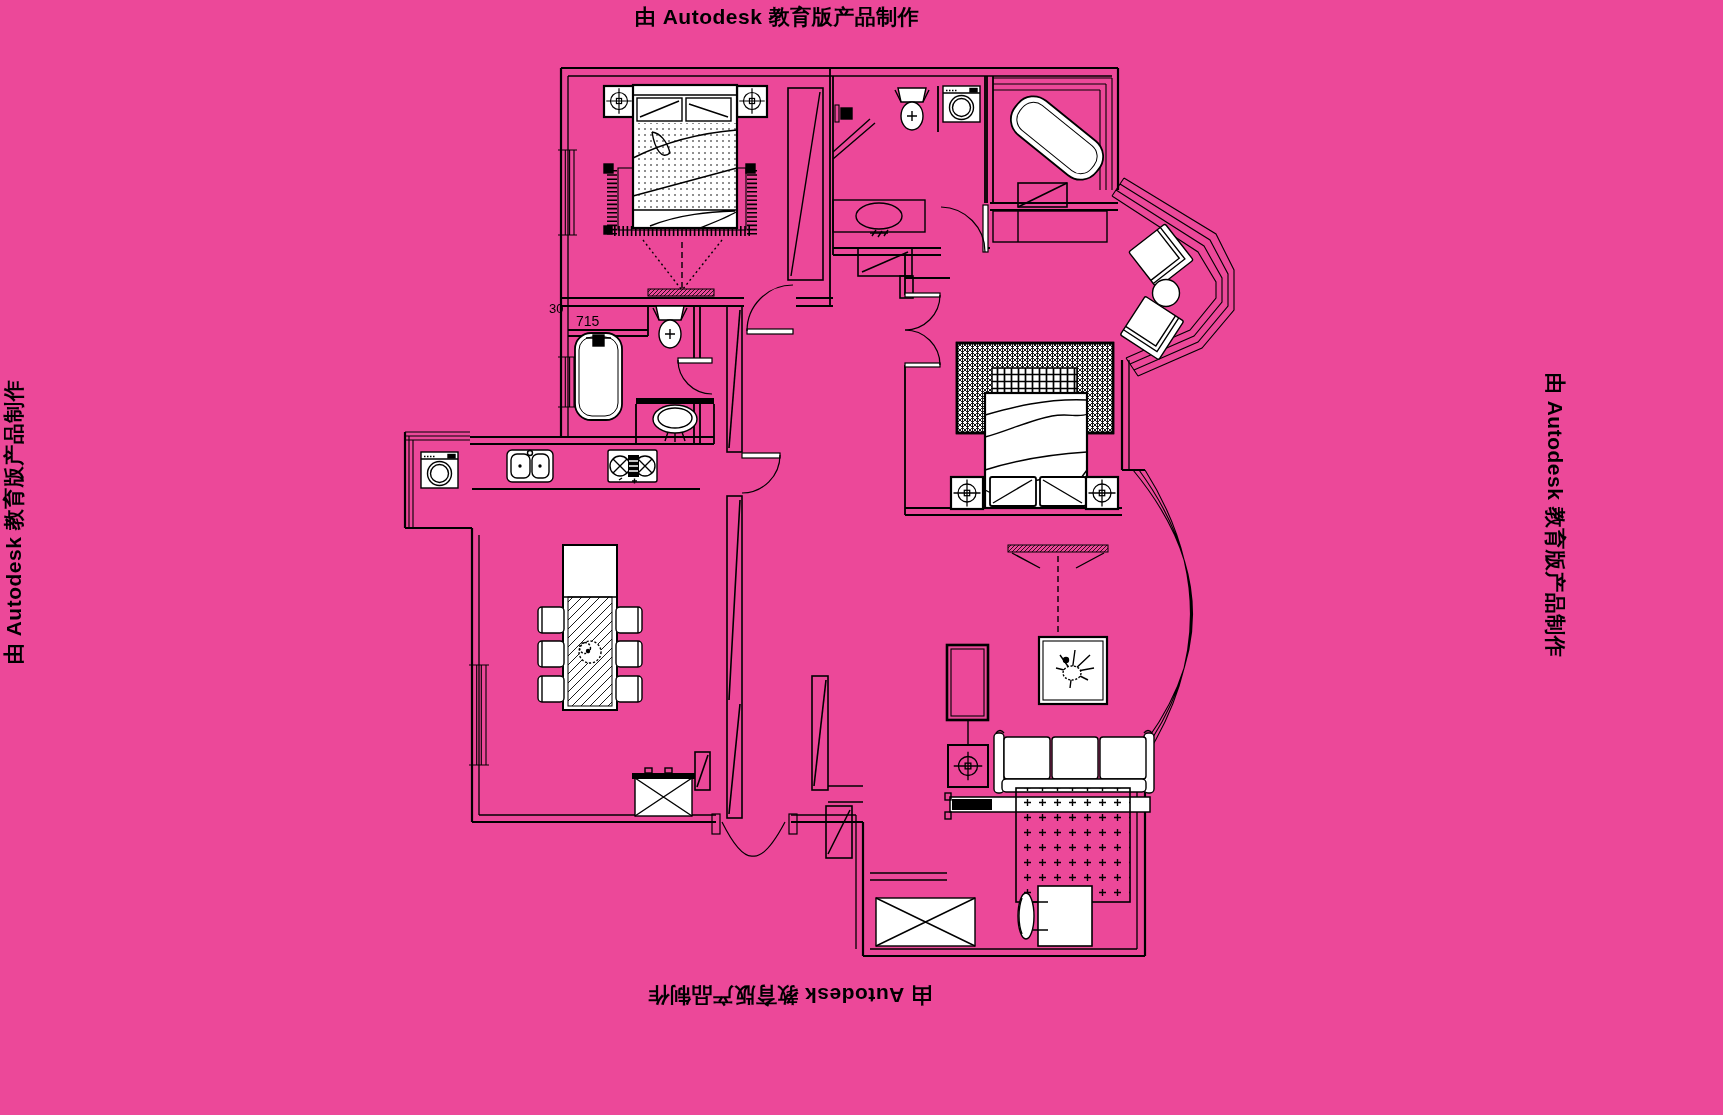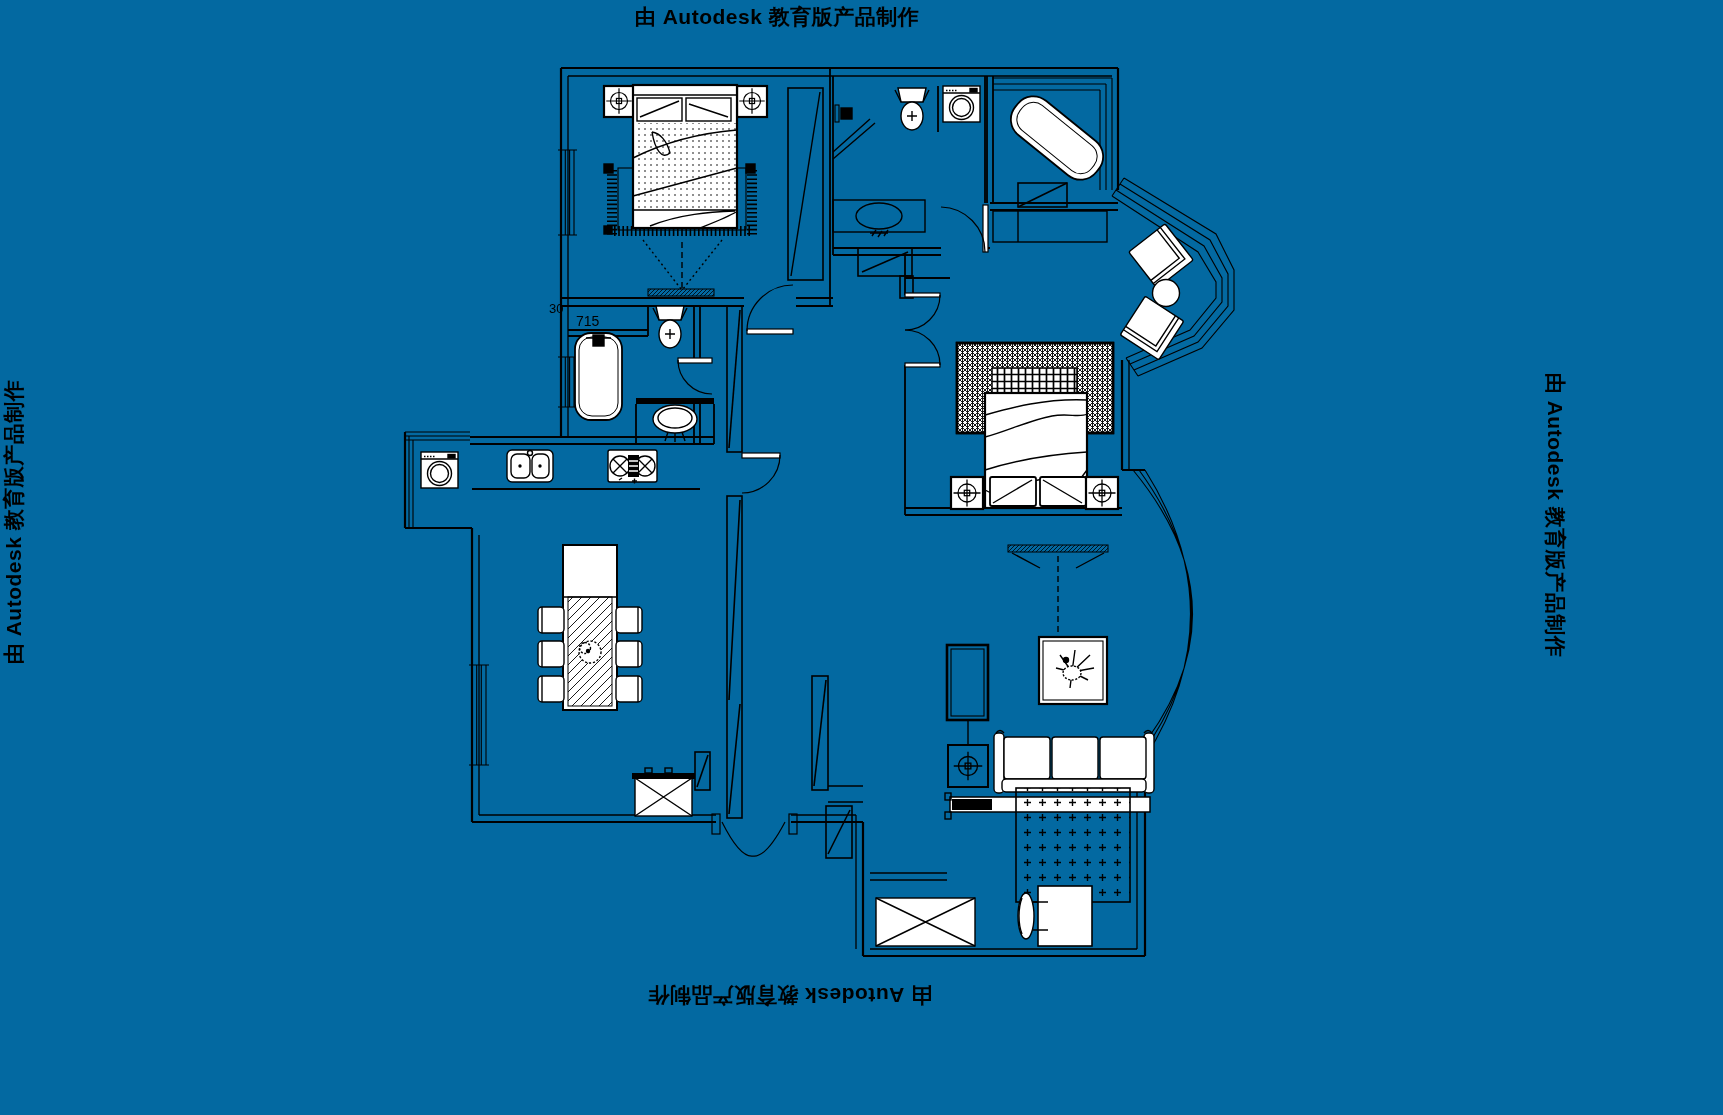--- a/index.html
+++ b/index.html
@@ -1,16 +1,16 @@
 <!DOCTYPE html>
 <html><head>
 <meta charset="utf-8">
 <style>
   html,body{margin:0;padding:0;background:#fff;}
-  #canvas{position:relative;width:1723px;height:1115px;background:#0369a1;overflow:hidden;
+  #canvas{position:relative;width:1723px;height:1115px;background:#ec4899;overflow:hidden;
           font-family:"Liberation Sans",sans-serif;}
   .wm{position:absolute;font-weight:700;font-size:21px;color:#000;white-space:nowrap;
       letter-spacing:.5px;font-family:"Liberation Sans",sans-serif;}
   .wm-top{left:777px;top:3px;transform:translateX(-50%);}
   .wm-bottom{left:790px;top:981px;transform:translate(-50%,0) rotate(180deg);}
   .wm-left{left:14px;top:522px;transform:translate(-50%,-50%) rotate(-90deg);}
   .wm-right{left:1555px;top:515px;transform:translate(-50%,-50%) rotate(90deg);}
   svg{position:absolute;left:0;top:0;}
   svg text{font-family:"Liberation Sans",sans-serif;fill:#000;}
 </style>

